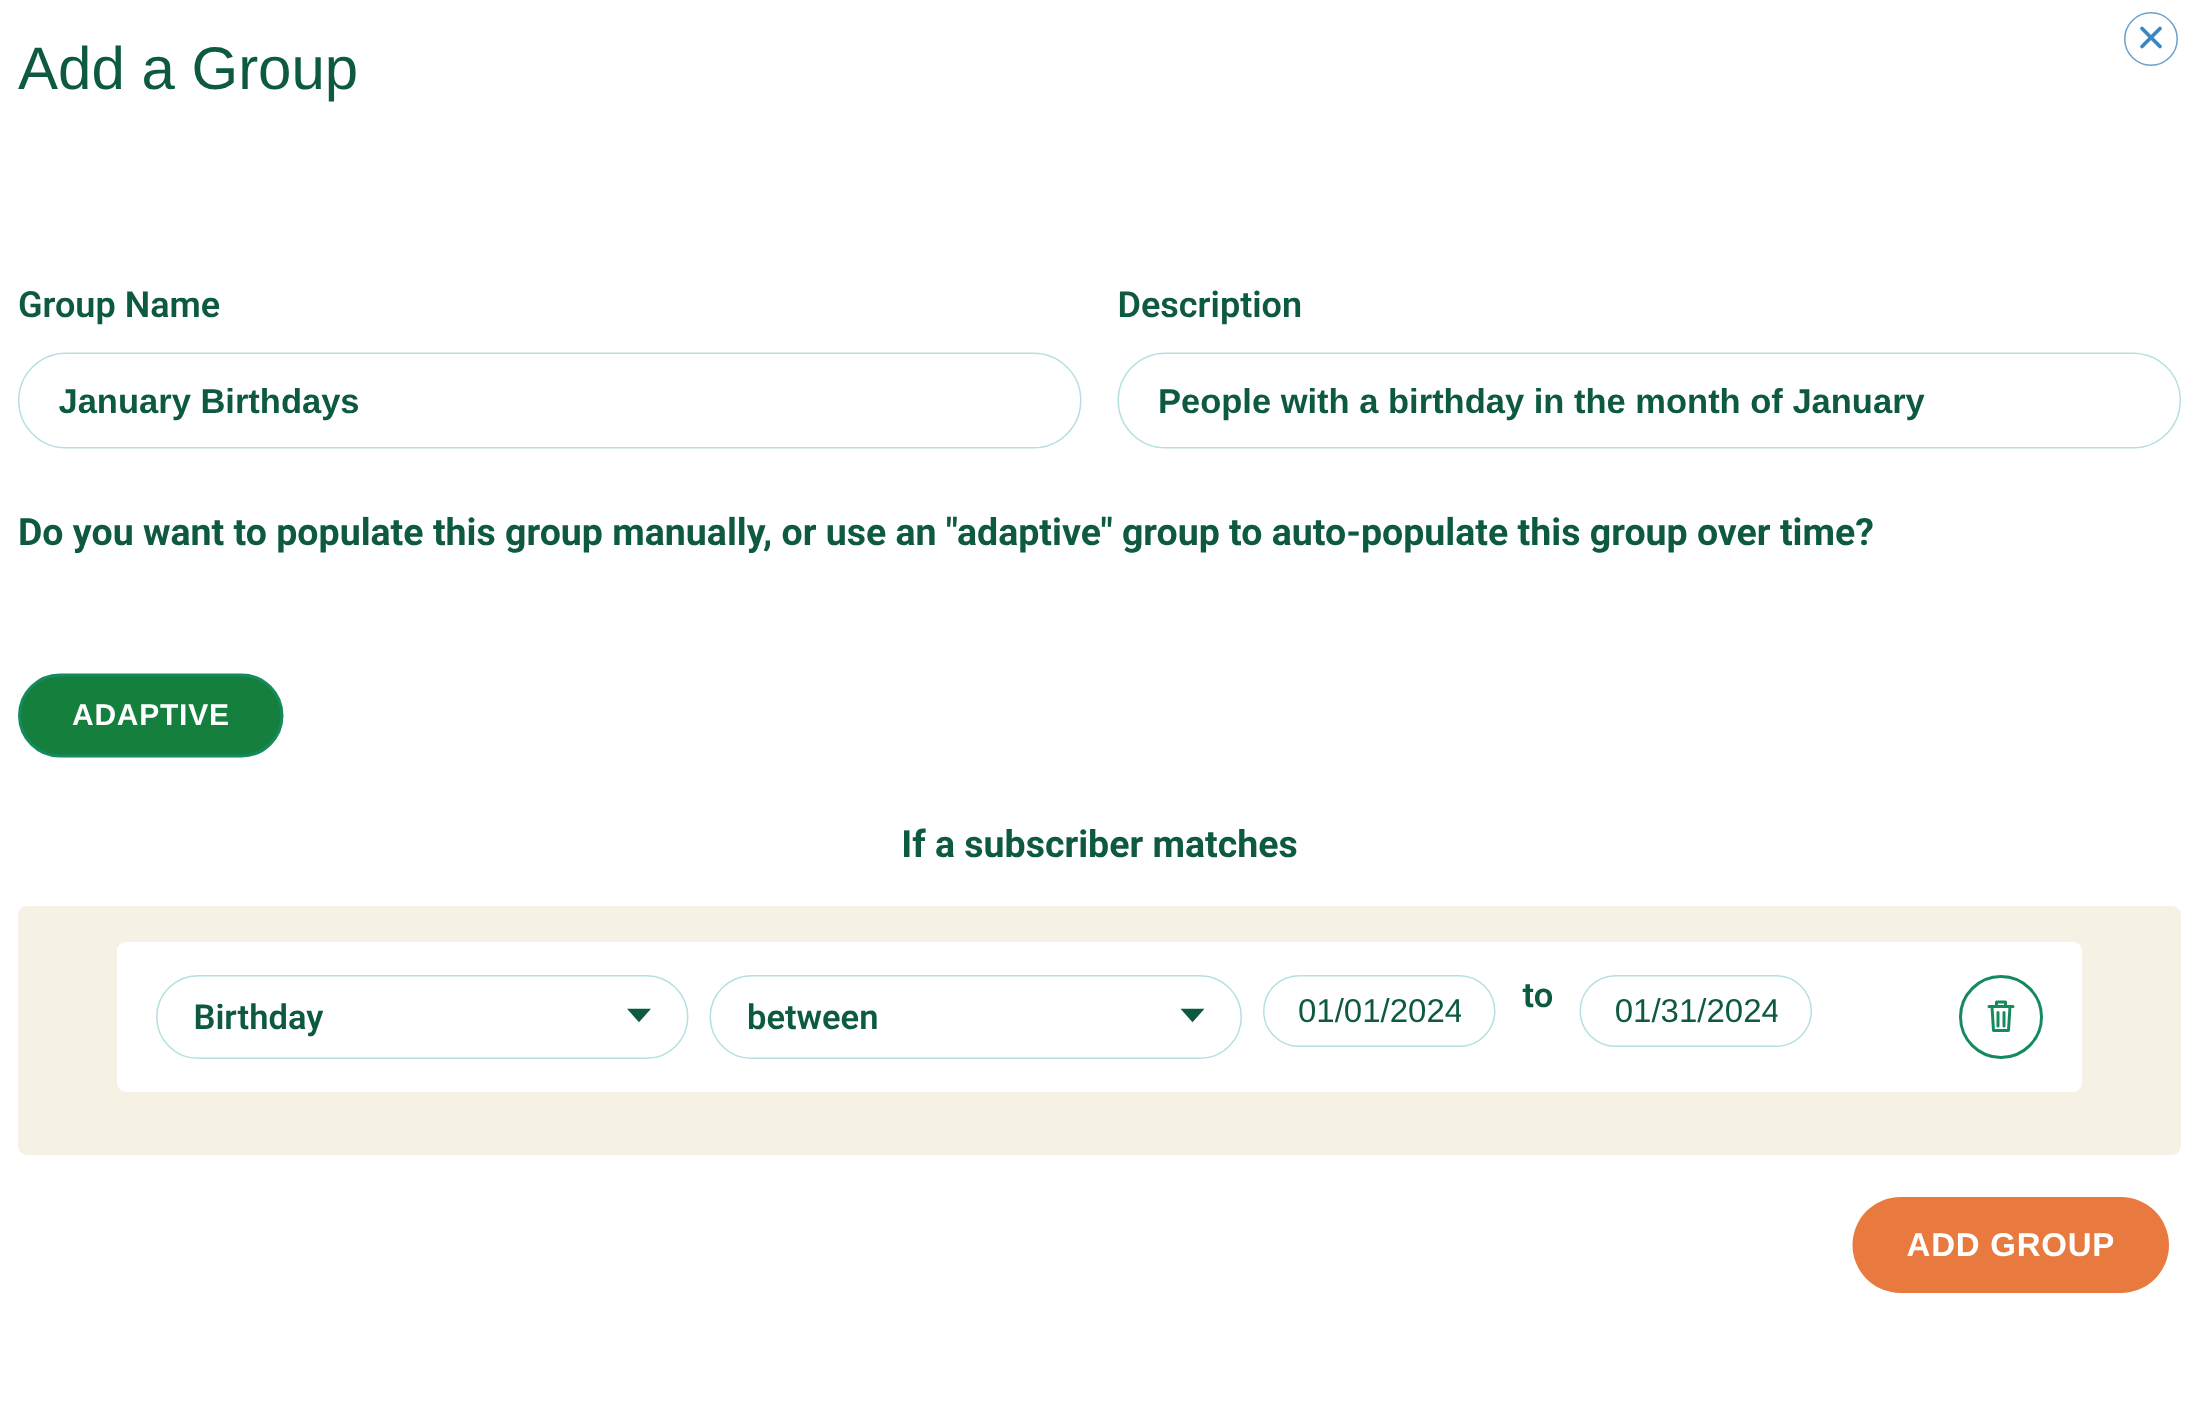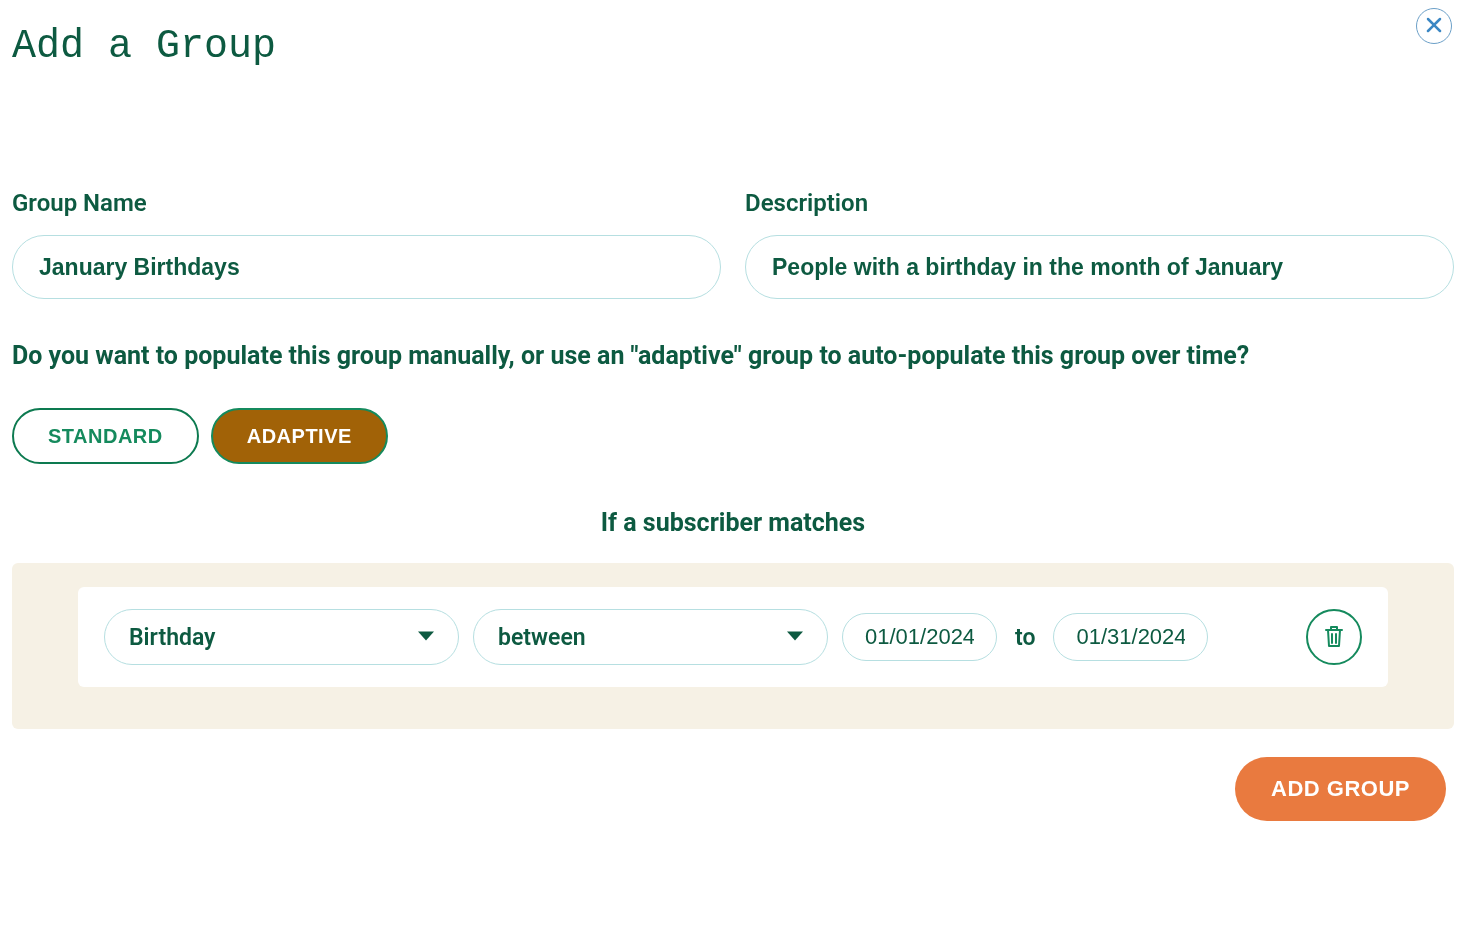--- a/index.html
+++ b/index.html
@@ -20,21 +20,21 @@
     border: 1px solid #6ca0c8;
     border-radius: 50%;
     background: #fff;
     display: flex;
     align-items: center;
     justify-content: center;
     cursor: pointer;
   }
   .close-btn svg { width: 16px; height: 16px; }
   .page-title {
-    font-family: Liberation Mono, monospace;
+    font-family: Liberation Sans, sans-serif;
     font-size: 40px;
     color: #0d5a41;
     font-weight: 500;
     margin-top: 12px;
     margin-bottom: 120px;
   }
   .form-row {
     display: flex;
     gap: 24px;
     margin-bottom: 42px;
@@ -77,23 +77,24 @@
     border-radius: 28px;
     font-size: 20px;
     font-weight: 700;
     letter-spacing: 0.5px;
     border: 2px solid #0d7a50;
     background: #fff;
     color: #158a5d;
     cursor: pointer;
   }
   .toggle-btn.active {
-    background: #a16207;
+    background: #15803d;
     color: #fff;
     border-color: #158a5d;
+    margin-top: 41px;
   }
   .match-row {
     display: flex;
     align-items: center;
     gap: 24px;
     margin-bottom: 26px;
     justify-content: center;
   }
   .match-label {
     font-size: 25px;
@@ -130,21 +131,21 @@
     background: #f6f1e5;
     border-radius: 6px;
     padding: 24px 66px 24px 66px;
     margin-bottom: 28px;
   }
   .condition-card {
     background: #fff;
     border-radius: 6px;
     padding: 22px 26px;
     display: flex;
-    align-items: center;
+    align-items: flex-start;
     gap: 14px;
     margin-bottom: 18px;
   }
   .select-pill.field { min-width: 355px; height: 56px; border-radius: 28px; }
   .select-pill.op { min-width: 355px; height: 56px; border-radius: 28px; }
   .date-input {
     height: 48px;
     border: 1px solid #b6dfe1;
     border-radius: 28px;
     padding: 0 22px;
@@ -226,21 +227,20 @@
   </div>
   <div class="form-field">
     <label class="form-label">Description</label>
     <input type="text" class="text-input" value="People with a birthday in the month of January" style="">
   </div>
 </div>
 
 <p class="question">Do you want to populate this group manually, or use an "adaptive" group to auto-populate this group over time?</p>
 
 <div class="toggle-row">
-  <button class="toggle-btn">STANDARD</button>
   <button class="toggle-btn active">ADAPTIVE</button>
 </div>
 
 <div class="match-row">
   <span class="match-label">If a subscriber matches</span>
 </div>
 
 <div class="conditions-panel">
   <div class="condition-card">
 

